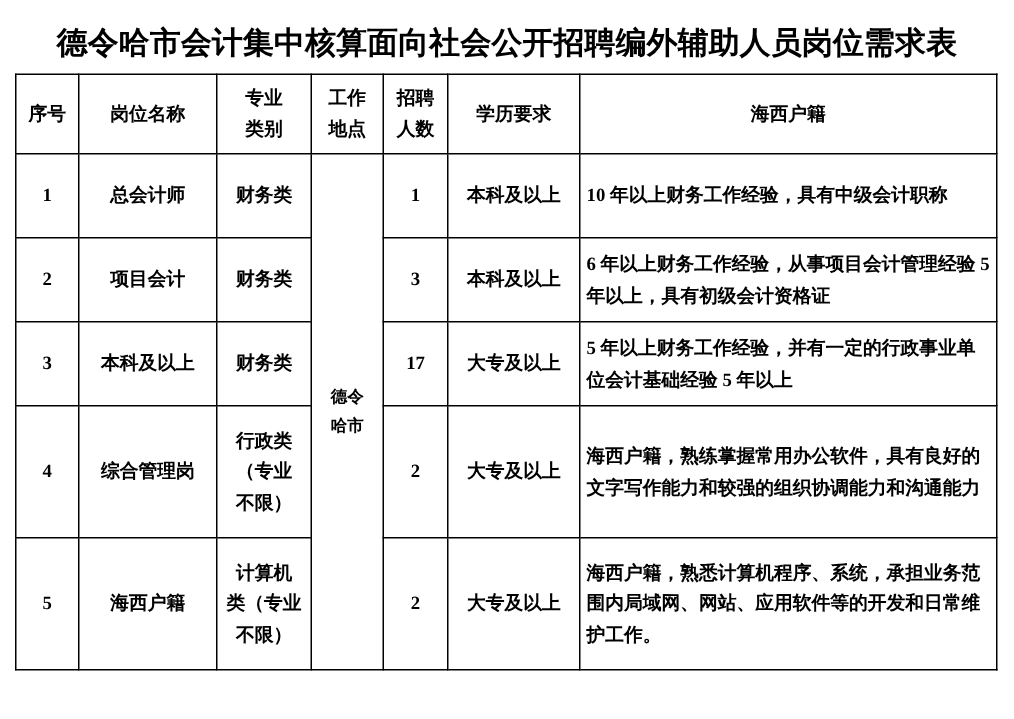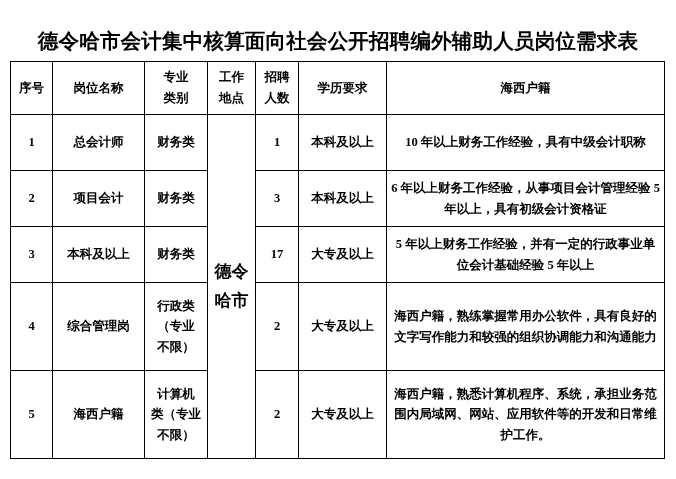--- a/index.html
+++ b/index.html
@@ -12,22 +12,21 @@
     height: 479px;
     font-family: "Liberation Serif", "DejaVu Serif", serif;
     color: #000;
     overflow: hidden;
   }
   #page {
     position: relative;
     width: 676px;
     height: 406px;
     box-sizing: border-box;
-    padding: 2px 10px 0 10px;
-    margin-top: 24px;
+    padding: 14px 10px 0 10px;
   }
   #doc-title {
     font-family: "Liberation Serif", "DejaVu Serif", serif;
     font-size: 20.5px;
     font-weight: bold;
     letter-spacing: 0.2px;
     text-align: center;
     line-height: 30px;
     white-space: nowrap;
     padding-bottom: 5px;
@@ -42,35 +41,35 @@
   table.req-table td {
     border: 1px solid #000;
     padding: 2px 4px;
     vertical-align: middle;
     line-height: 1.65;
   }
   td.c {
     text-align: center;
   }
   td.l {
-    text-align: center;
+    text-align: left;
     padding-left: 7px;
     padding-right: 6px;
   }
   .hdr td {
     text-align: center;
     height: 48px;
   }
   .two-line {
     line-height: 1.35;
   }
   .vert-city {
     text-align: center;
     line-height: 1.3;
-    font-size: 17px;
+    font-size: 11px;
   }
   .reqcell {
     line-height: 1.85;
   }
 </style>
 </head>
 <body>
 
 <div id="page">
 

